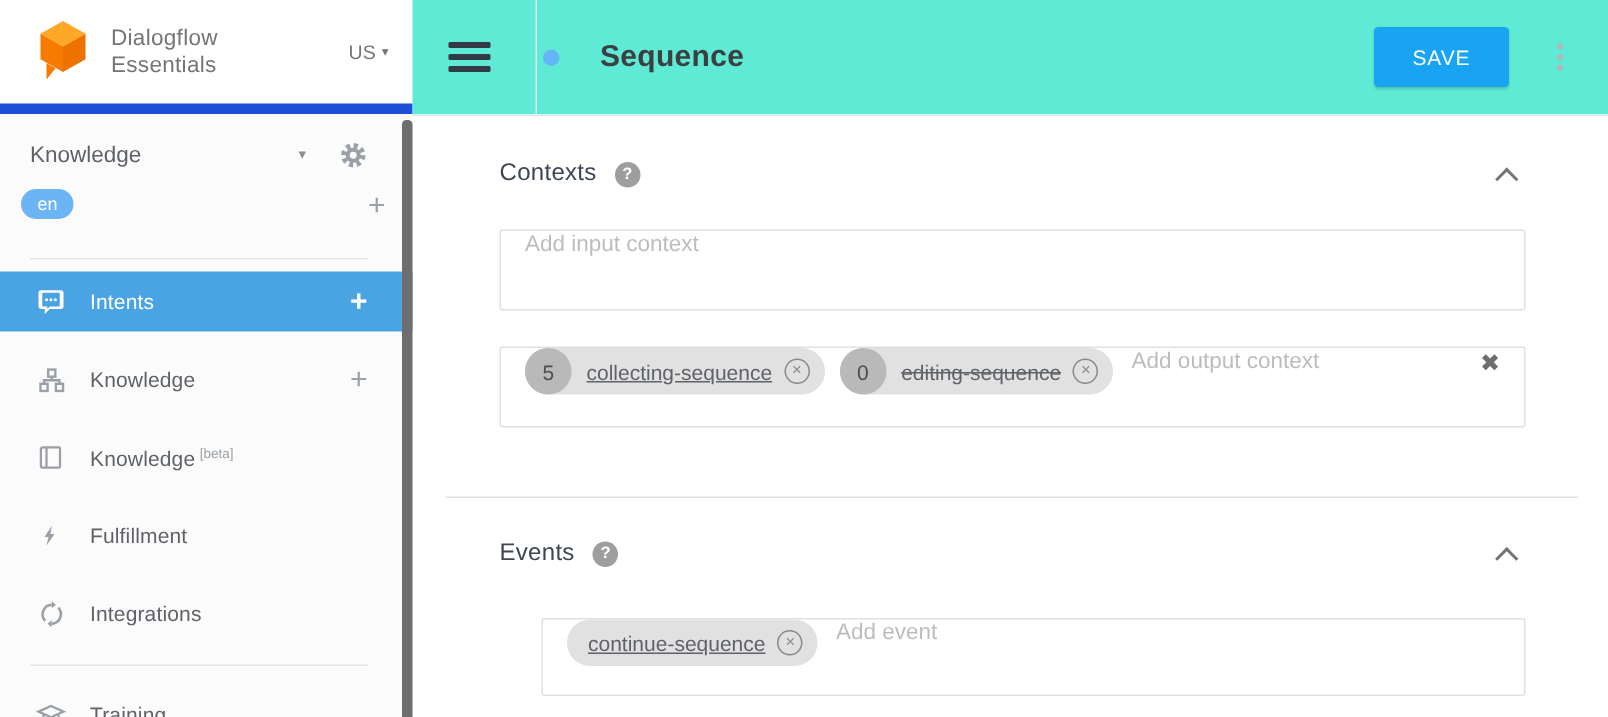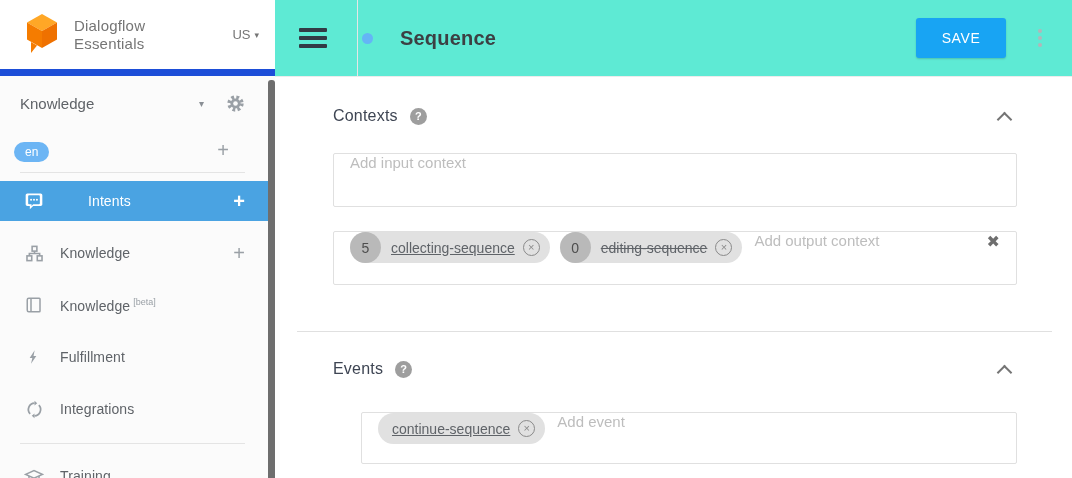--- a/index.html
+++ b/index.html
@@ -15,33 +15,33 @@
   .logo-mark { width:40px; height:46px; margin-right:12px; flex-shrink:0; }
   .logo-text { font-size:15px; line-height:18px; color:#757575; letter-spacing:.2px; flex:1; }
   .region-sel { font-size:13px; color:#757575; display:flex; align-items:center; gap:4px;
                 cursor:pointer; padding-right:6px; }
   .caret { font-size:9px; color:#757575; }
 
   .agent-row { height:46px; display:flex; align-items:center; padding:0 30px 0 20px; margin-top:4px; }
   .agent-name { font-size:15px; color:#5f6368; flex:1; }
   .agent-caret { font-size:10px; color:#8a8f95; margin-right:22px; cursor:pointer; }
   .gear { cursor:pointer; display:flex; }
-  .lang-row { height:36px; display:flex; align-items:flex-end; padding:0 46px 0 14px; }
+  .lang-row { height:36px; display:flex; align-items:flex-start; padding:0 18px 0 14px; }
   .lang-badge { background:#6cb5f4; color:#fff; font-size:12px; border-radius:11px;
                 padding:3px 11px; }
   .lang-add { flex:1; text-align:right; color:#9aa0a6; font-size:20px; font-weight:400; cursor:pointer; }
   .sb-divider { border-top:1px solid #e4e4e4; margin:10px 30px 8px 20px; }
 
   .nav-item { height:40px; display:flex; align-items:center; padding:0 30px 0 24px;
               color:#5f6368; font-size:14px; cursor:pointer; margin:2px 0; }
   .nav-item .icon { width:20px; height:20px; margin-right:16px; display:flex;
                     align-items:center; justify-content:center; flex-shrink:0; }
   .nav-item .label { flex:1; letter-spacing:.1px; }
   .nav-item .add { color:#9aa0a6; font-size:20px; cursor:pointer; }
-  .nav-item.active { background:#4aa3e2; color:#fff;gap:28px; }
+  .nav-item.active { background:#4aa3e2; color:#fff; }
   .nav-item.active .add { color:#fff; font-weight:bold; }
   .beta { font-size:9px; color:#9aa0a6; vertical-align:super; margin-left:3px; letter-spacing:0; }
   .nav-gap { height:8px; }
 
   .sb-scrollbar { position:absolute; right:0; top:80px; width:7px; height:398px;
                   background:#6e6e6e; border-radius:3px 3px 0 0; cursor:pointer; }
 
   
   .main { flex:1; display:flex; flex-direction:column; background:#fff; }
   .main-header { height:77px; display:flex; align-items:center; position:relative;

